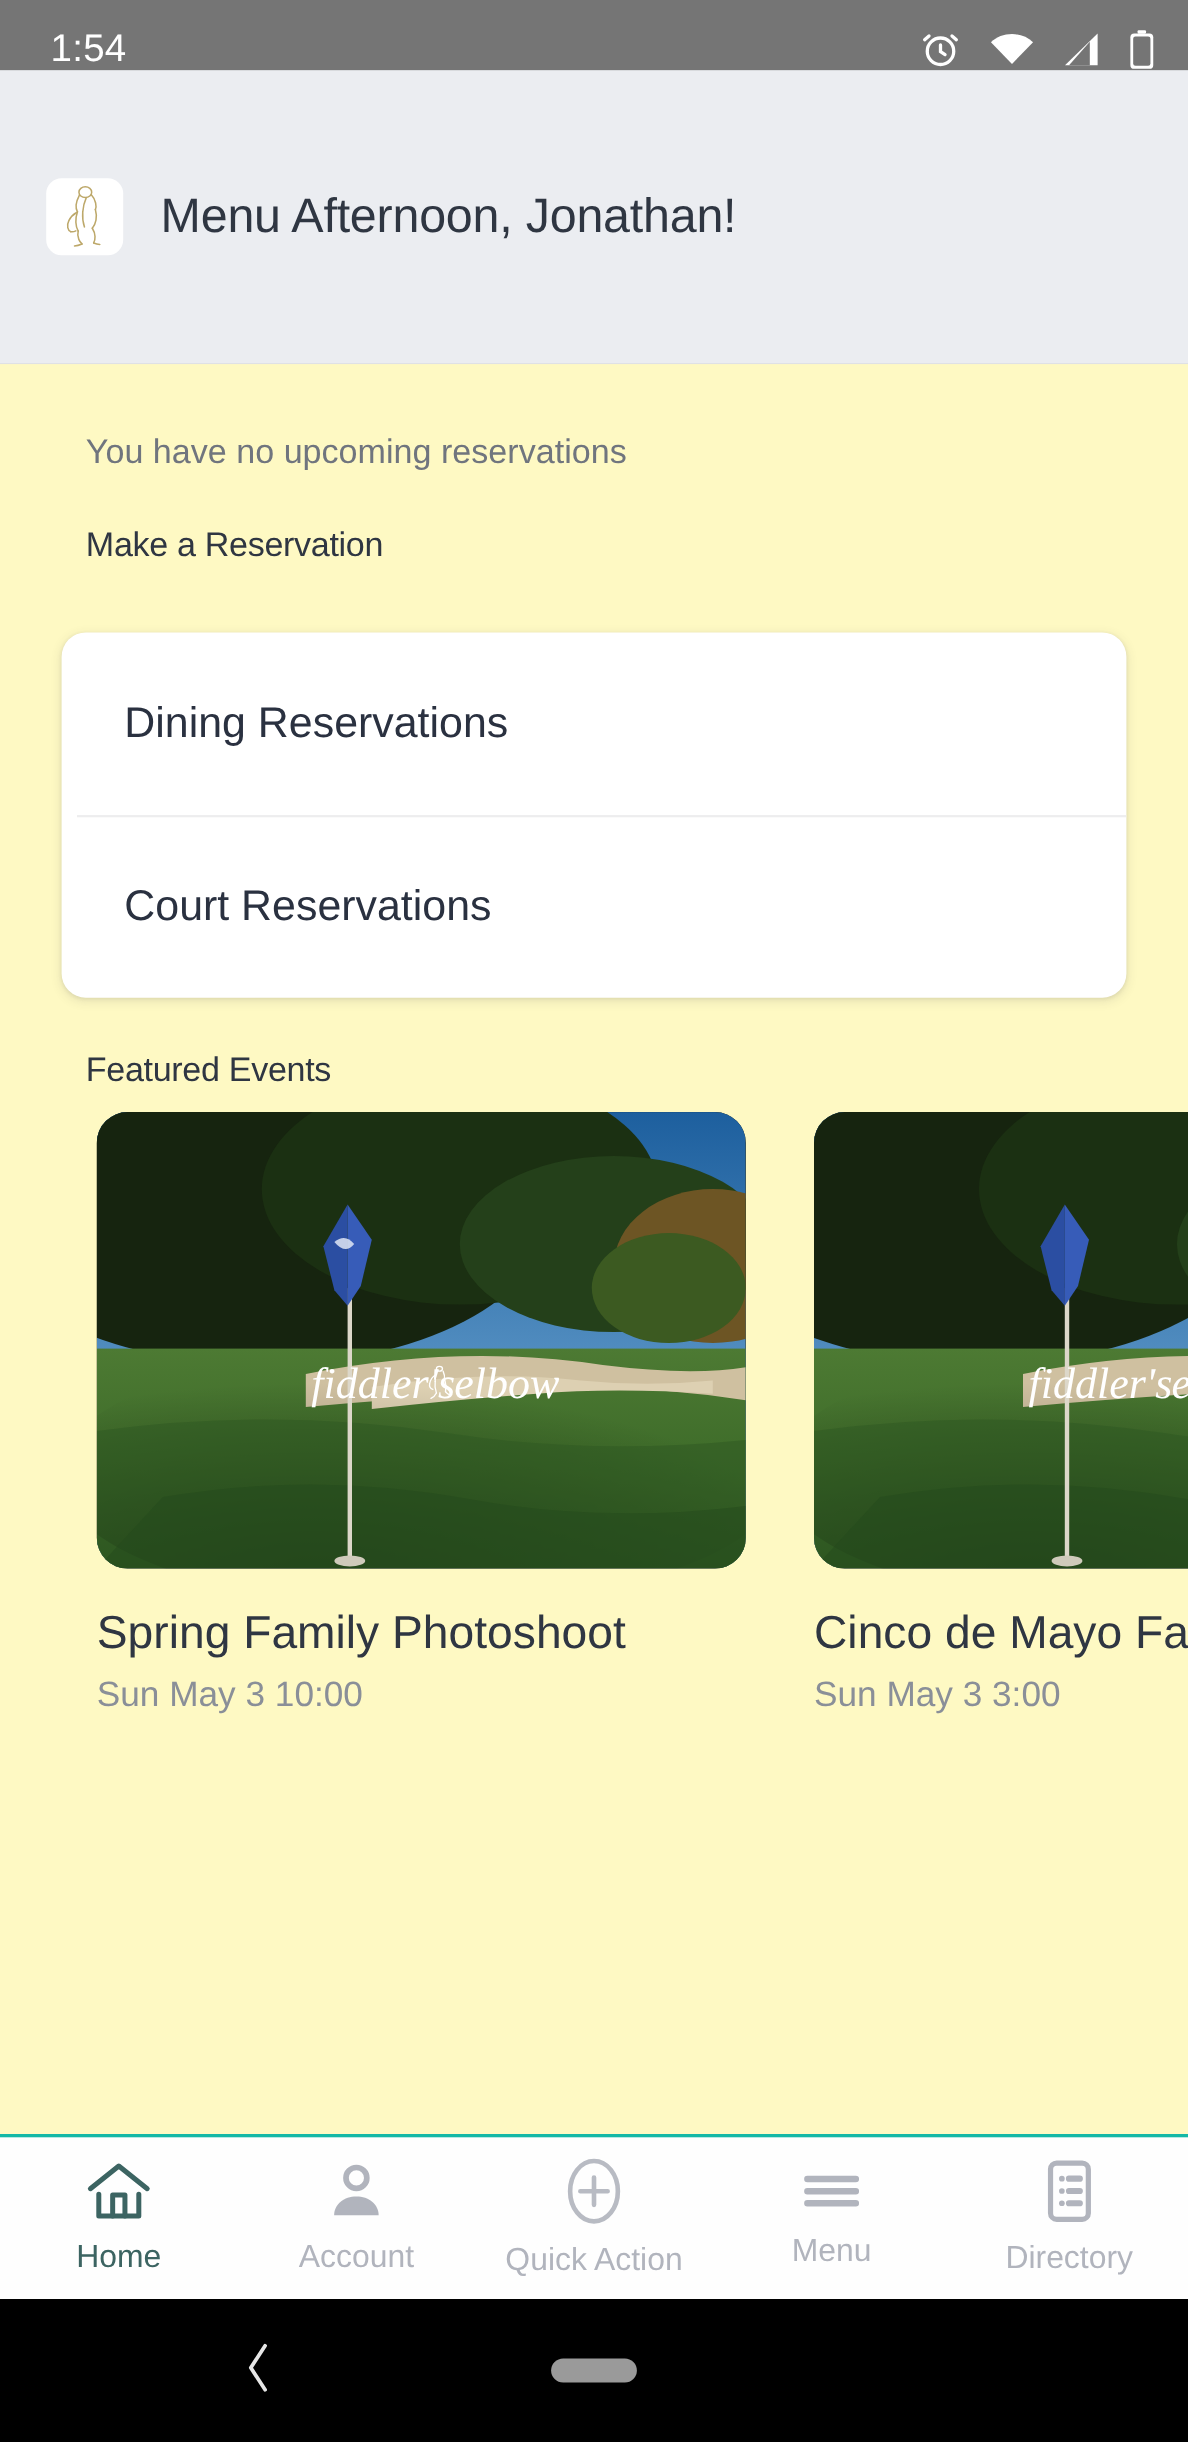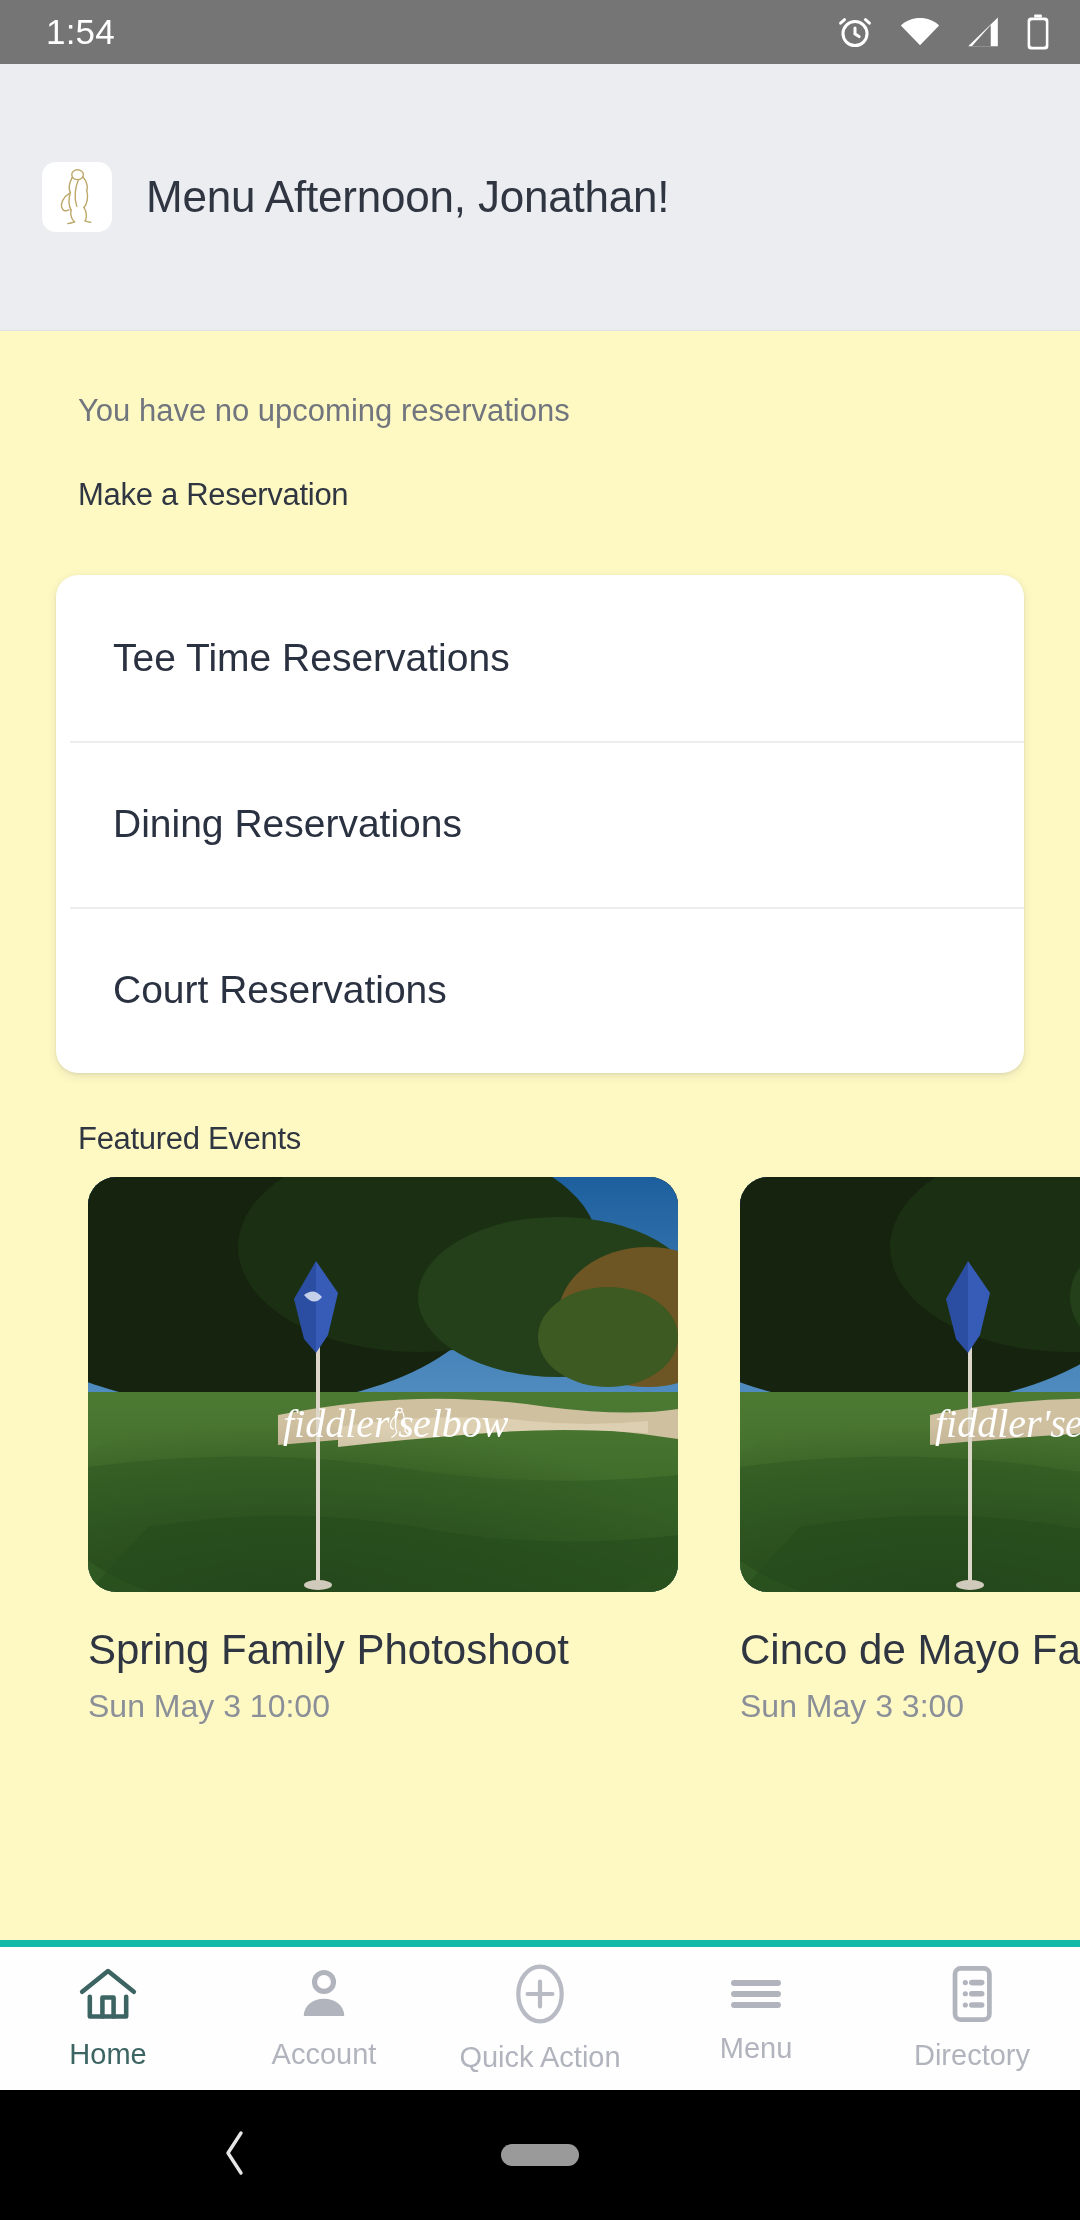--- a/index.html
+++ b/index.html
@@ -7,21 +7,21 @@
     width:1080px; height:2220px;
     background:#000;
     font-family:"Liberation Sans", sans-serif;
     overflow:hidden;
   }
   #screen { position:relative; width:1080px; height:2220px; background:#ebedf1; }
 
   
   .statusbar{
     position:absolute; top:0; left:0; width:1080px; height:64px;
-    background:#757575; display:flex; align-items:center;
+    background:#757575; display:flex; align-items:flex-end;
     padding:0 30px 0 46px; color:#fff;
   }
   .status-time{ font-size:35px; letter-spacing:.2px; font-weight:400; }
   .status-icons{ margin-left:auto; display:flex; align-items:center; gap:26px; }
   .status-icons svg{ display:block; }
 
   
   .header{
     position:absolute; top:64px; left:0; width:1080px; height:267px;
     background:#ebedf1;
@@ -84,21 +84,21 @@
   }
   .event-date{
     margin-top:14px; font-size:32px; color:#8a8f98; font-weight:400;
     white-space:nowrap;
   }
 
   
   .tabbar{
     position:absolute; bottom:130px; left:0; width:1080px; height:150px;
     background:#fefefe; display:flex; align-items:center;
-    border-top:7px solid #14b8a6;
+    border-top:3px solid #14b8a6;
   }
   .tab{
     flex:1; display:flex; flex-direction:column; align-items:center;
     justify-content:center; gap:16px; cursor:pointer;
   }
   .tab svg{ display:block; }
   .tab-label{ font-size:29px; color:#b1b4bd; font-weight:400; }
   .tab.active .tab-label{ color:#3c6462; }
 
   
@@ -169,21 +169,20 @@
     <div class="greeting">Menu Afternoon, Jonathan!</div>
   </div>
 
   <div class="body-scroll">
 
     <div class="no-res">You have no upcoming reservations</div>
 
     <div class="section-title">Make a Reservation</div>
 
     <div class="res-card">
-      <div class="res-item">Tee Time Reservations</div>
       <div class="res-item">Dining Reservations</div>
       <div class="res-item">Court Reservations</div>
     </div>
 
     <div class="section-title">Featured Events</div>
 
     <div class="events-row">
 
       <div class="event-card">
         <div class="event-img">

